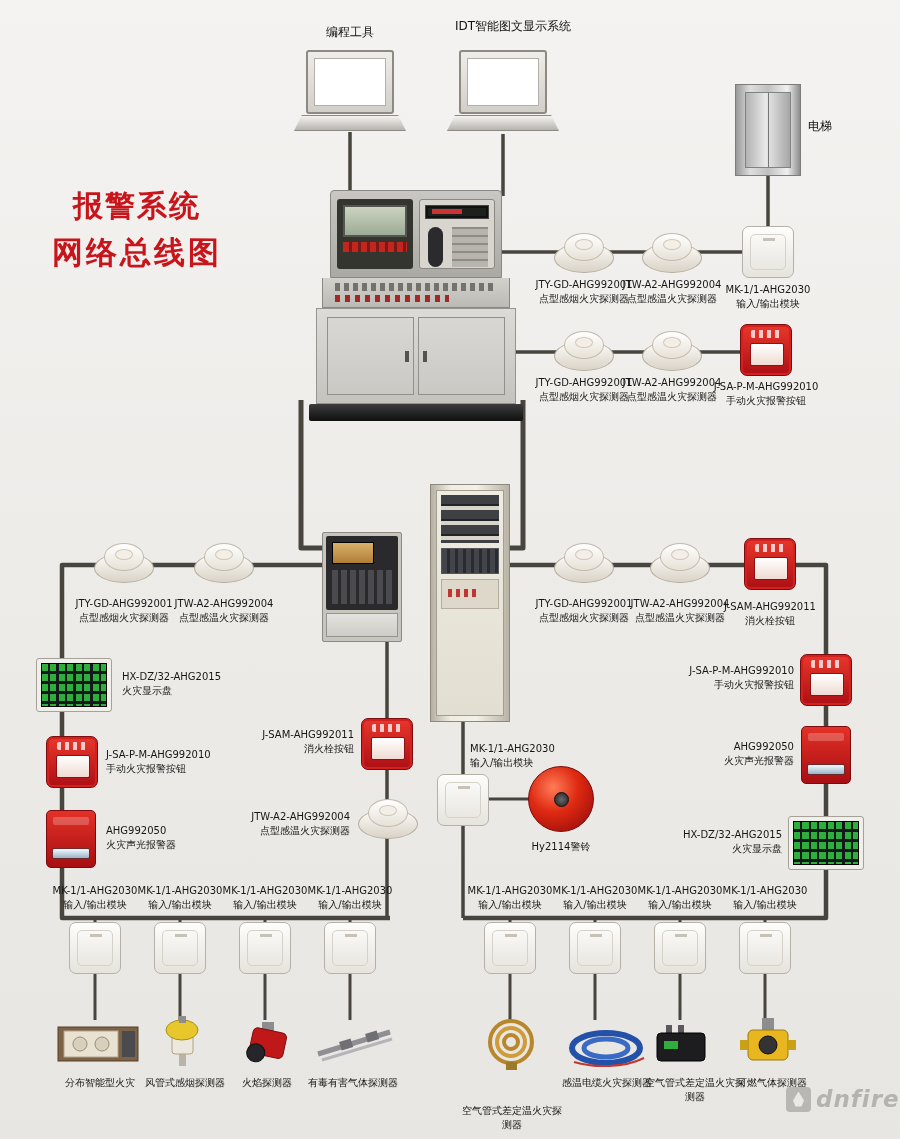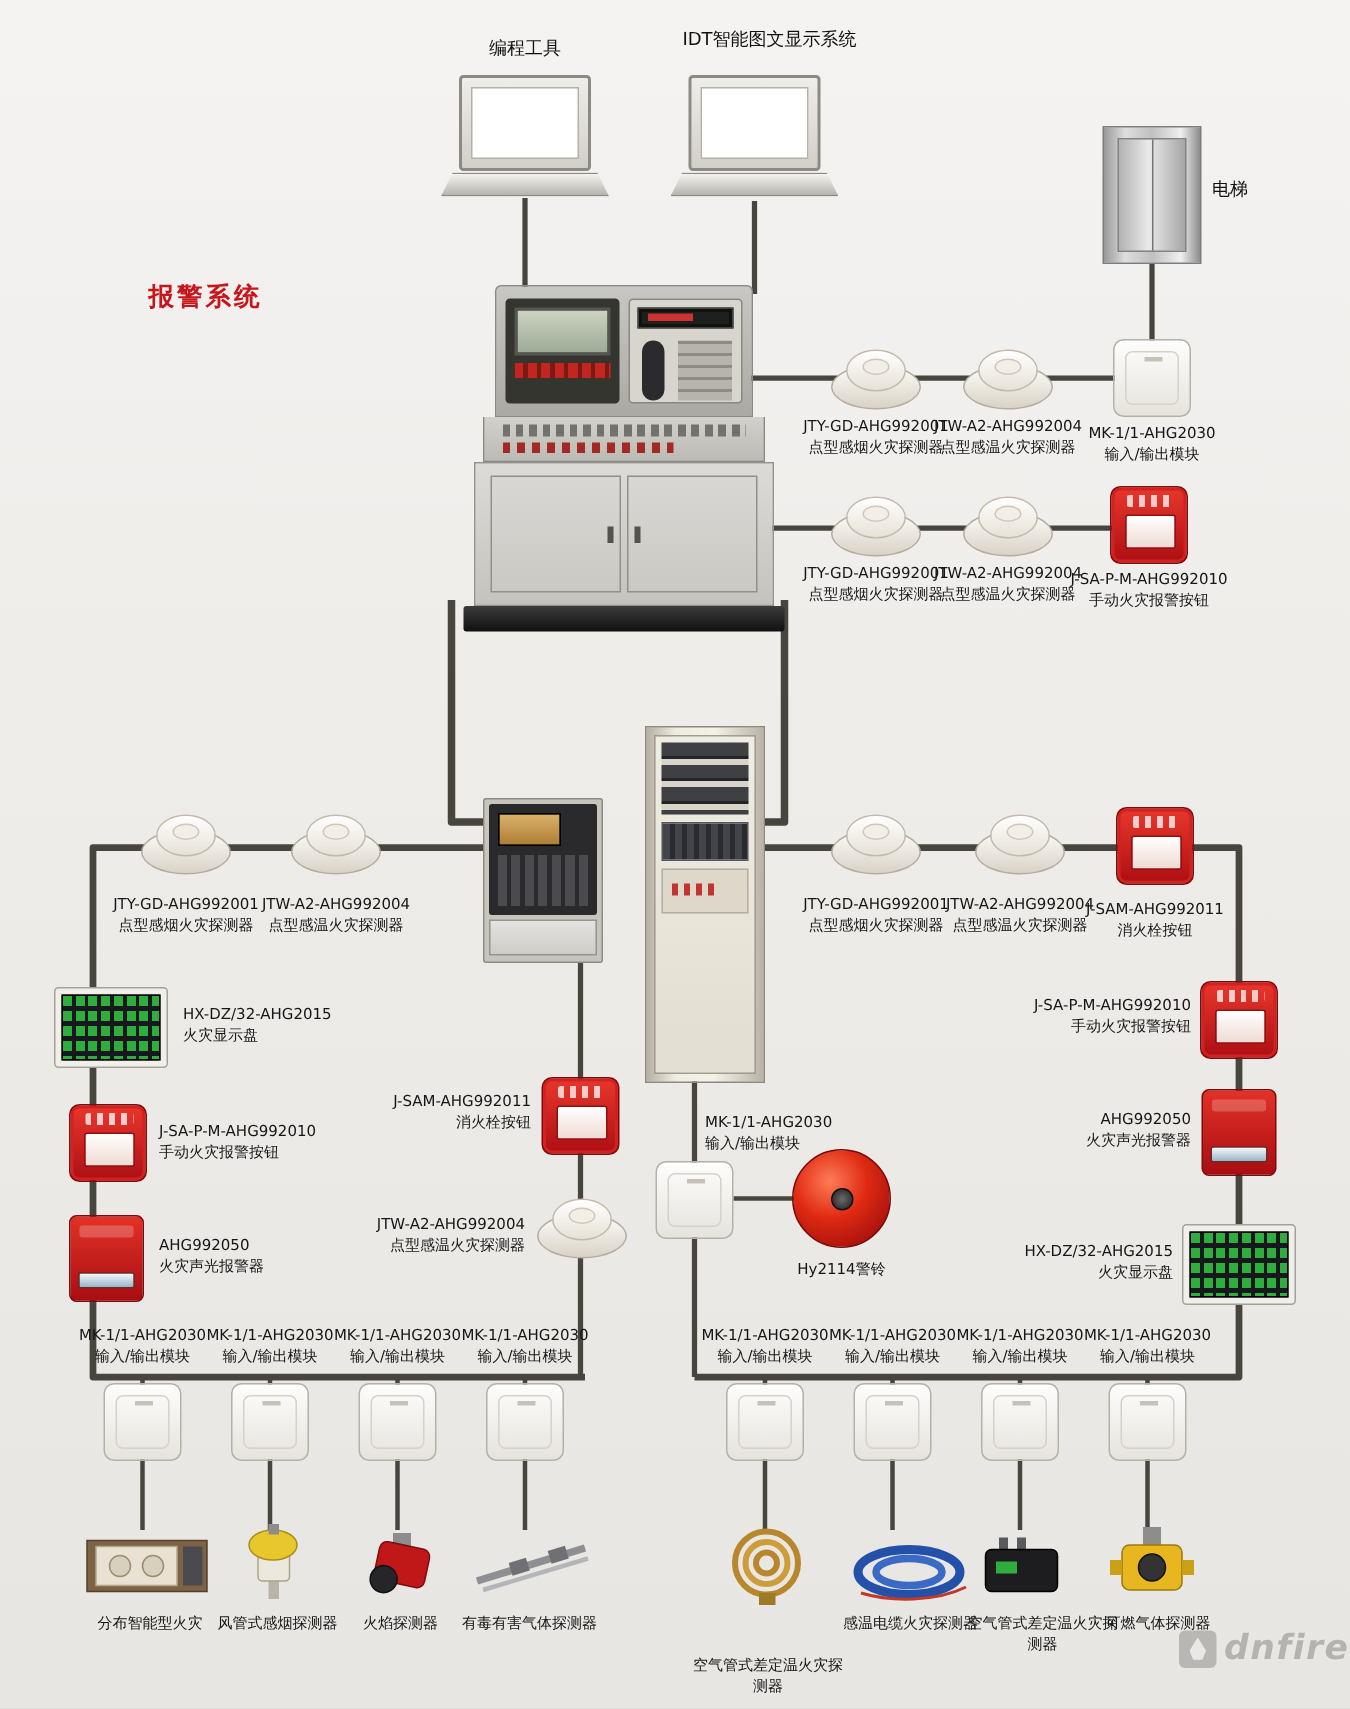--- a/index.html
+++ b/index.html
@@ -9,21 +9,21 @@
   svg.wires{position:absolute;left:0;top:0;z-index:1}
   .dev{position:absolute;z-index:2}
   .lbl{position:absolute;z-index:3;font-size:10px;line-height:1.35;color:#161616;text-align:center}
   .lbl.al{text-align:left}.lbl.ar{text-align:right}
   .lbl .ln{display:block}
   .toplbl{position:absolute;z-index:3;font-size:12px;color:#111;text-align:center}
 
   
   .title{position:absolute;left:32px;top:183px;width:210px;text-align:center;color:#c8151b;font-weight:700;z-index:3}
   .title .t1{font-size:25px;letter-spacing:1px}
-  .title .t2{font-size:17px;margin-top:3px;letter-spacing:2px}
+  .title .t2{font-size:30px;margin-top:3px;letter-spacing:2px}
   .title .t3{font-size:31px;margin-top:5px;letter-spacing:3px;font-weight:800}
 
   
   .det{width:60px;height:44px}
   .det .d1{position:absolute;left:0;top:13px;width:60px;height:30px;border-radius:50%;
            background:linear-gradient(180deg,#fdfcf9,#d9d2c6);border:1px solid #b4ac9e}
   .det .d2{position:absolute;left:10px;top:3px;width:40px;height:28px;border-radius:50%;
            background:linear-gradient(180deg,#ffffff,#e7e1d6);border:1px solid #c2baac}
   .det .d3{position:absolute;left:21px;top:9px;width:18px;height:11px;border-radius:50%;
            background:#f3eee6;border:1px solid #cfc7b9}
@@ -163,20 +163,21 @@
       <path d="M350,918 V1020" stroke-width="3"></path>
       <path d="M510,918 V1020" stroke-width="3"></path>
       <path d="M595,918 V1020" stroke-width="3"></path>
       <path d="M680,918 V1020" stroke-width="3"></path>
       <path d="M765,918 V1020" stroke-width="3"></path>
     </g>
   </svg>
 
   <div class="title">
     <div class="t2">报警系统</div>
+    <div class="t3">网络总线图</div>
   </div>
 
   <div class="toplbl" style="left:286px;top:24px;width:128px">编程工具</div>
   <div class="toplbl" style="left:413px;top:18px;width:200px">IDT智能图文显示系统</div>
 
   <div class="dev laptop" style="left:294px;top:50px">
     <div class="lt-screen">
         <div class="lt-inner"></div>
       </div>
     <div class="lt-base"></div>

